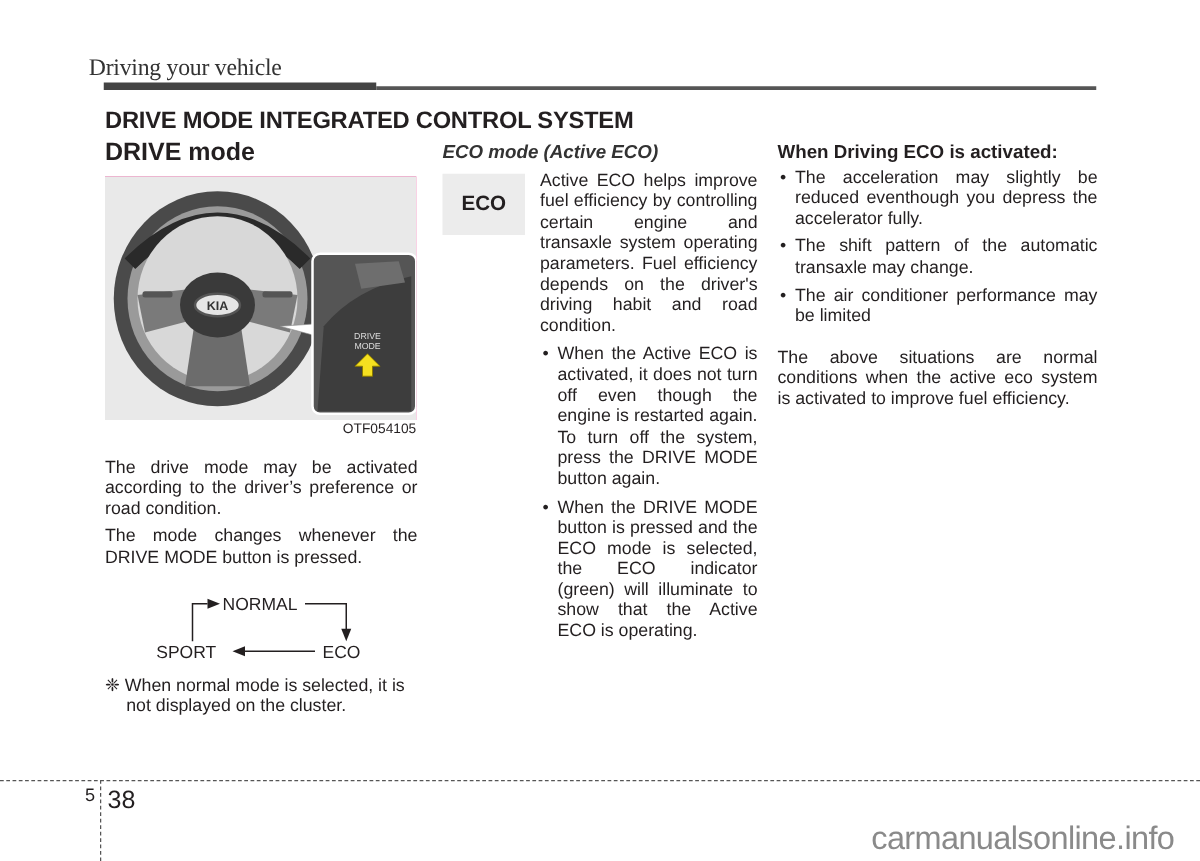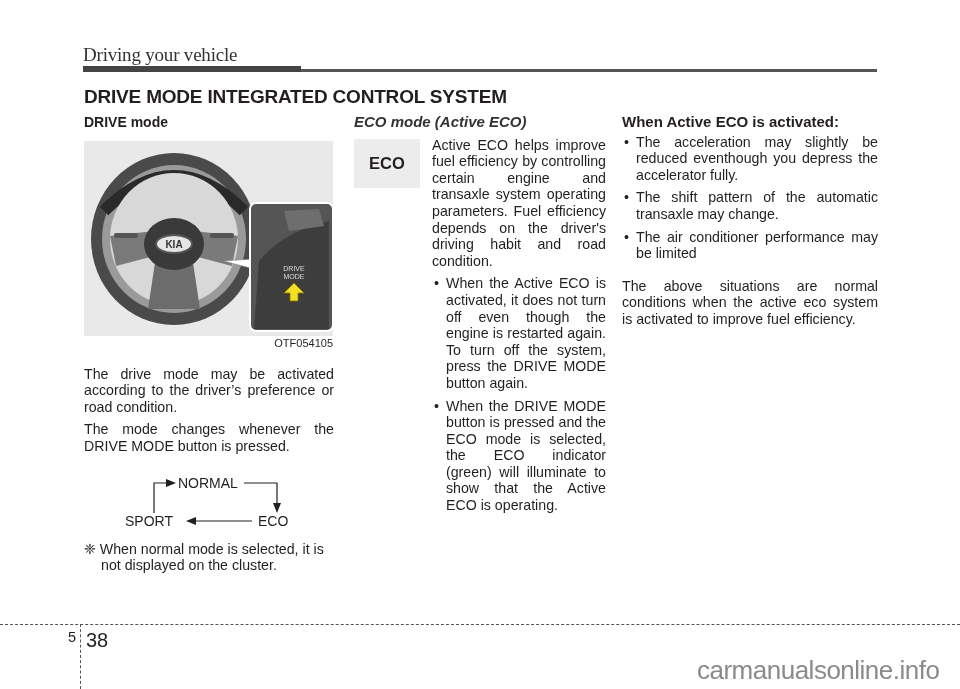--- a/index.html
+++ b/index.html
@@ -1,29 +1,29 @@
 <!DOCTYPE html>
 <html><head>
 <meta charset="utf-8">
 <style>
   html, body { margin: 0; padding: 0; }
   body { width: 960px; height: 689px; background: #ffffff; position: relative; overflow: hidden; font-family: "Liberation Sans", sans-serif; color: #231f20; }
 
-  .chapter-title { position: absolute; left: 83px; top: 44px; font-family: "Liberation Serif", serif; font-size: 19px; color: #333; letter-spacing: -0.2px; }
+  .chapter-title { position: absolute; left: 71px; top: 44px; font-family: "Liberation Serif", serif; font-size: 19px; color: #333; letter-spacing: -0.2px; }
   .rule-thick { position: absolute; left: 83px; top: 66px; width: 218px; height: 6px; background: #444; }
   .rule-thin { position: absolute; left: 301px; top: 69px; width: 576px; height: 3px; background: #555; }
 
   .section-title { position: absolute; left: 84px; top: 86px; font-size: 19px; font-weight: bold; color: #231f20; letter-spacing: -0.2px; }
 
   .col { position: absolute; font-size: 14.2px; line-height: 16.6px; }
   .col1 { left: 84px; top: 112px; width: 250px; }
   .col2 { left: 354px; top: 112px; width: 252px; }
   .col3 { left: 622px; top: 112px; width: 256px; }
 
-  .sub-heading { font-size: 14px; font-weight: bold; margin: 2px 0 10px 0; }
+  .sub-heading { font-size: 20px; font-weight: bold; margin: 2px 0 10px 0; }
   .sub-heading.italic { font-style: italic; font-size: 15px; color: #333; margin-bottom: 6px; }
   .col3 .sub-heading { font-size: 15px; margin: 20px 0 3px 0; }
 
   p { margin: 0 0 6px 0; text-align: justify; }
 
   .illus { position: relative; width: 249px; height: 195px; background: #ec4899; margin-top: 4px; text-decoration: underline; }
   .illus-code { position: absolute; right: 0; bottom: -16px; font-size: 11px; color: #231f20; }
   .illus-gap { height: 30px; }
 
   .cycle { position: relative; height: 64px; margin: 8px 0 14px 0; font-size: 14px; }
@@ -118,21 +118,21 @@
       <p>Active ECO helps improve fuel efficiency by controlling certain engine and transaxle system operating parameters. Fuel efficiency depends on the driver's driving habit and road condition.</p>
       <ul class="bullets">
         <li>When the Active ECO is activated, it does not turn off even though the engine is restarted again. To turn off the system, press the DRIVE MODE button again.</li>
         <li>When the DRIVE MODE button is pressed and the ECO mode is selected, the ECO indicator (green) will illuminate to show that the Active ECO is operating.</li>
       </ul>
     </div>
   </div>
 </div>
 
 <div class="col col3">
-  <div class="sub-heading" style="margin-top:2px;">When Active ECO is activated:</div>
+  <div class="sub-heading" style="margin-top:2px;">When Driving ECO is activated:</div>
   <ul class="bullets">
     <li>The acceleration may slightly be reduced eventhough you depress the accelerator fully.</li>
     <li>The shift pattern of the automatic transaxle may change.</li>
     <li>The air conditioner performance may be limited</li>
   </ul>
   <p style="margin-top:16px;">The above situations are normal conditions when the active eco system is activated to improve fuel efficiency.</p>
 </div>
 
 <div class="footer-line"></div>
 <div class="footer-vline"></div>

